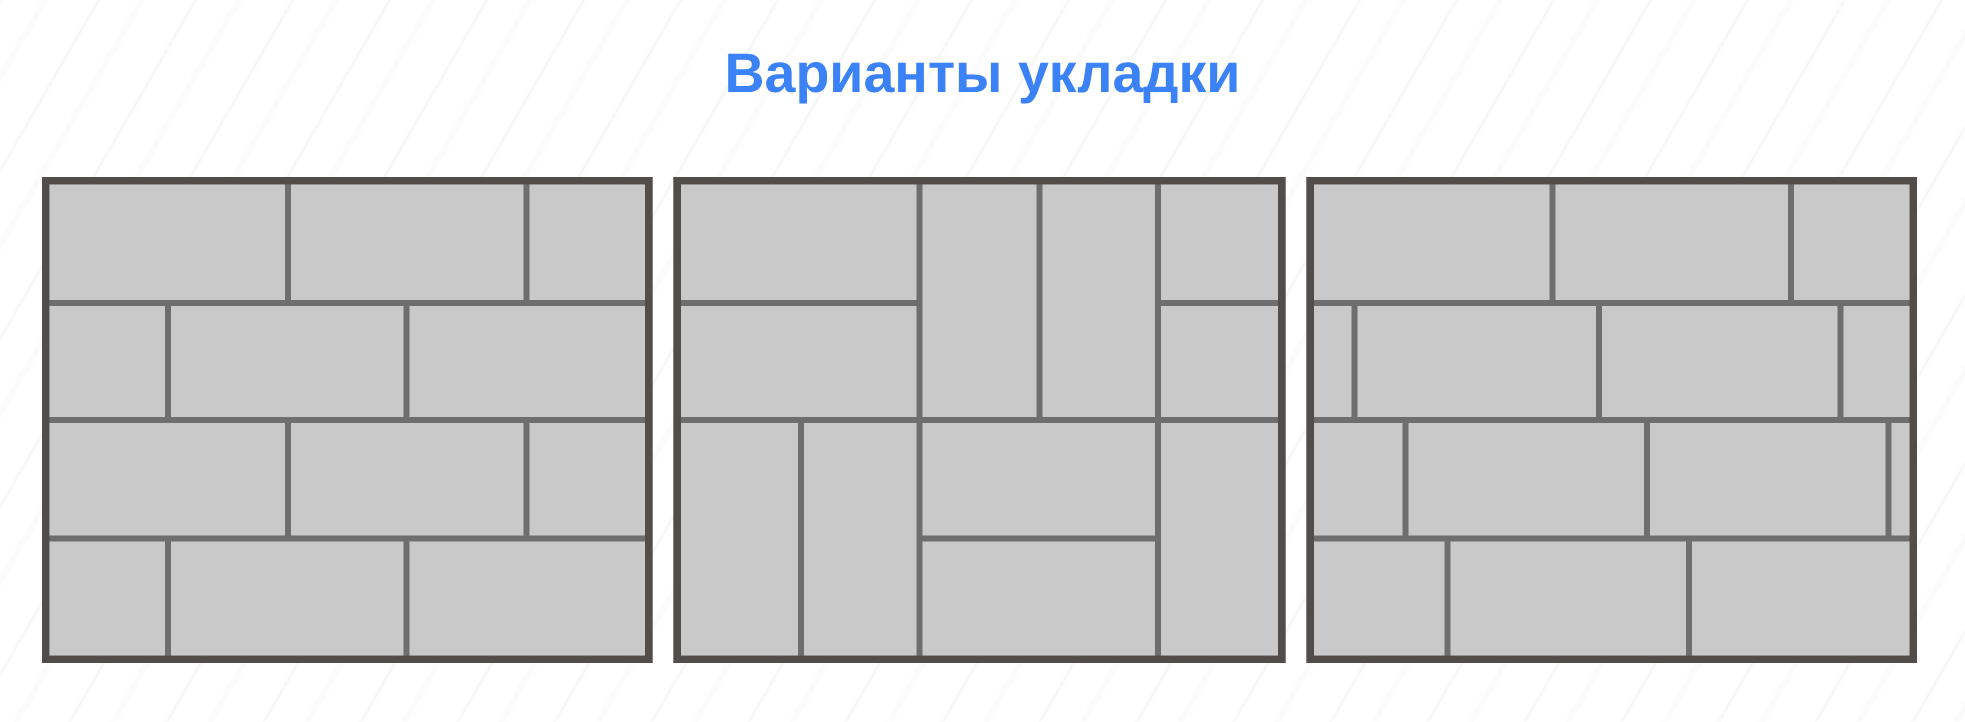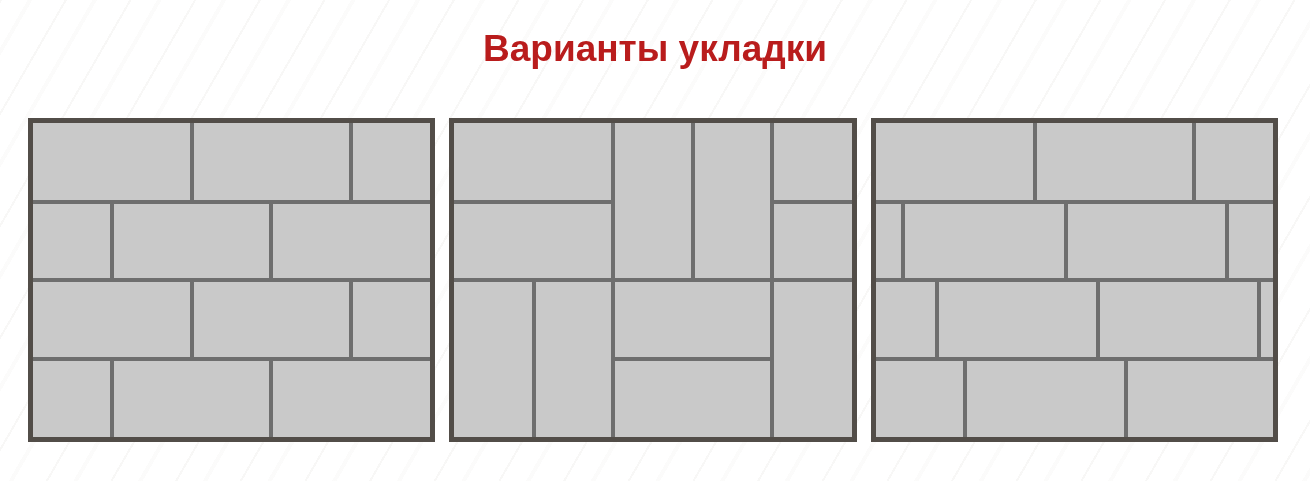--- a/index.html
+++ b/index.html
@@ -33,21 +33,21 @@
   .title {
     position: absolute;
     top: 28px;
     left: 0;
     width: 100%;
     margin: 0;
     text-align: center;
     font-size: 37px;
     line-height: 1.15;
     font-weight: bold;
-    color: #b91c1c;
+    color: #3b82f6;
   }
   .board {
     position: absolute;
     top: 118px;
     left: 28px;
     width: 1250px;
     height: 324px;
     display: flex;
     gap: 14px;
   }

